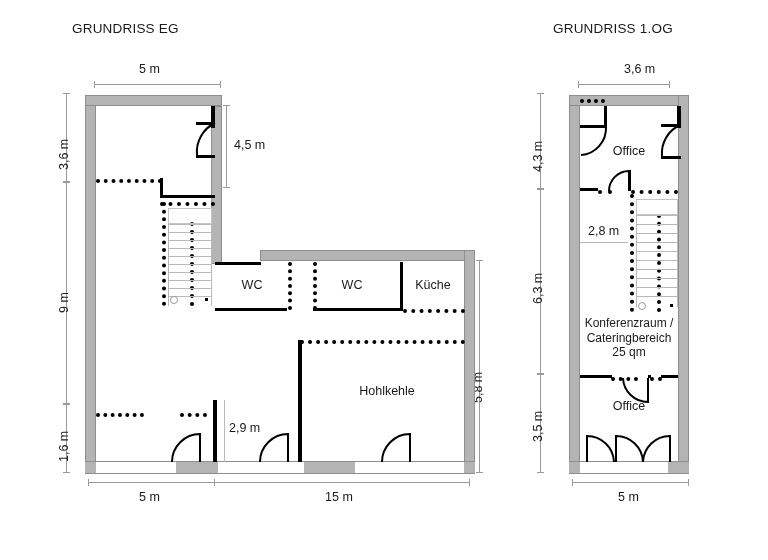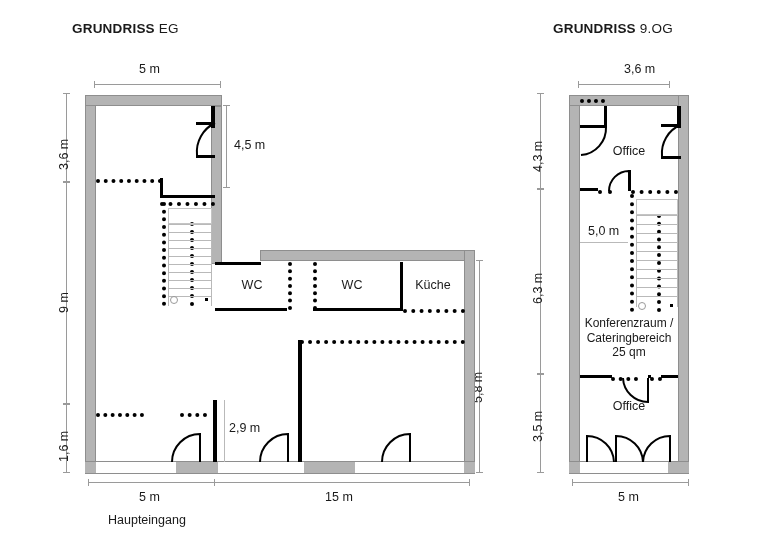--- a/index.html
+++ b/index.html
@@ -9,21 +9,21 @@
     font-family:"Liberation Sans", sans-serif;
     color:#1a1a1a;
     overflow:hidden;
     position:relative;
   }
   .stage{position:absolute;left:0;top:0;width:768px;height:560px;}
   .abs{position:absolute;}
 
   
   .title{font-size:13.5px;letter-spacing:.2px;white-space:nowrap;}
-  .title b{font-weight:bold;}
+  .title b{font-weight:normal;}
   .title span{font-weight:normal;}
 
   
   .dim{font-size:12.5px;color:#1a1a1a;white-space:nowrap;}
   .dim-v{font-size:12.5px;color:#1a1a1a;white-space:nowrap;
          transform-origin:0 0;transform:rotate(-90deg);}
 
   
   .dline-h{height:1px;background:#9a9a9a;}
   .dline-h:before,.dline-h:after{
@@ -183,32 +183,32 @@
     <div class="abs door" style="left:380px;top:432px;">
       <svg width="32" height="31" viewBox="0 0 32 31">
           <path d="M30 30 L30 2 A 28 28 0 0 0 2 30" fill="none" stroke="#000" stroke-width="2"></path>
         </svg>
     </div>
 
     <div class="abs rlabel" style="left:222px;top:278px;width:60px;">WC</div>
     <div class="abs rlabel" style="left:322px;top:278px;width:60px;">WC</div>
     <div class="abs rlabel" style="left:404px;top:278px;width:58px;">Küche</div>
     <div class="abs rlabel" style="left:312px;top:384px;width:150px;">
+      <div>Hohlkehle</div>
     </div>
 
     <div class="abs caption" style="left:108px;top:512px;">
-      <div>Haupteingang</div>
     </div>
   </div>
 
   <div class="abs" style="left:510px;top:0;width:258px;height:560px;">
 
     <div class="abs title" style="left:43px;top:21px;">
       <b>GRUNDRISS</b>
-      <span>9.OG</span>
+      <span>1.OG</span>
     </div>
 
     <div class="abs dim" style="left:114px;top:62px;">3,6 m</div>
     <div class="abs dline-h" style="left:68px;top:84px;width:92px;"></div>
 
     <div class="abs dline-v" style="left:30px;top:93px;height:96px;"></div>
     <div class="abs dim-v" style="left:21px;top:172px;">4,3 m</div>
 
     <div class="abs dline-v" style="left:30px;top:189px;height:185px;"></div>
     <div class="abs dim-v" style="left:21px;top:304px;">6,3 m</div>
@@ -249,21 +249,21 @@
     <div class="abs dotted-h" style="left:88px;top:190px;width:14px;"></div>
     <div class="abs wblack" style="left:118px;top:170px;width:3px;height:21px;"></div>
     <div class="abs door" style="left:98px;top:170px;">
       <svg width="22" height="22" viewBox="0 0 22 22">
           <path d="M21 21 L21 1 A 20 20 0 0 0 1 21" fill="none" stroke="#000" stroke-width="2"></path>
         </svg>
     </div>
     <div class="abs dotted-h" style="left:121px;top:190px;width:47px;"></div>
 
     <div class="abs gline-h" style="left:70px;top:242px;width:48px;"></div>
-    <div class="abs dim" style="left:78px;top:224px;">5,0 m</div>
+    <div class="abs dim" style="left:78px;top:224px;">2,8 m</div>
 
     <div class="abs stair-dotv" style="left:120px;top:194px;height:118px;"></div>
     <div class="abs stair-dotv" style="left:147px;top:214px;height:98px;"></div>
     <div class="abs stair-outline" style="left:126px;top:199px;width:42px;height:16px;"></div>
     <div class="abs" style="left:126px;top:199px;width:42px;height:113px;">
       <div class="stair-tread" style="top:16px;"></div>
       <div class="stair-tread" style="top:25px;"></div>
       <div class="stair-tread" style="top:34px;"></div>
       <div class="stair-tread" style="top:43px;"></div>
       <div class="stair-tread" style="top:52px;"></div>

